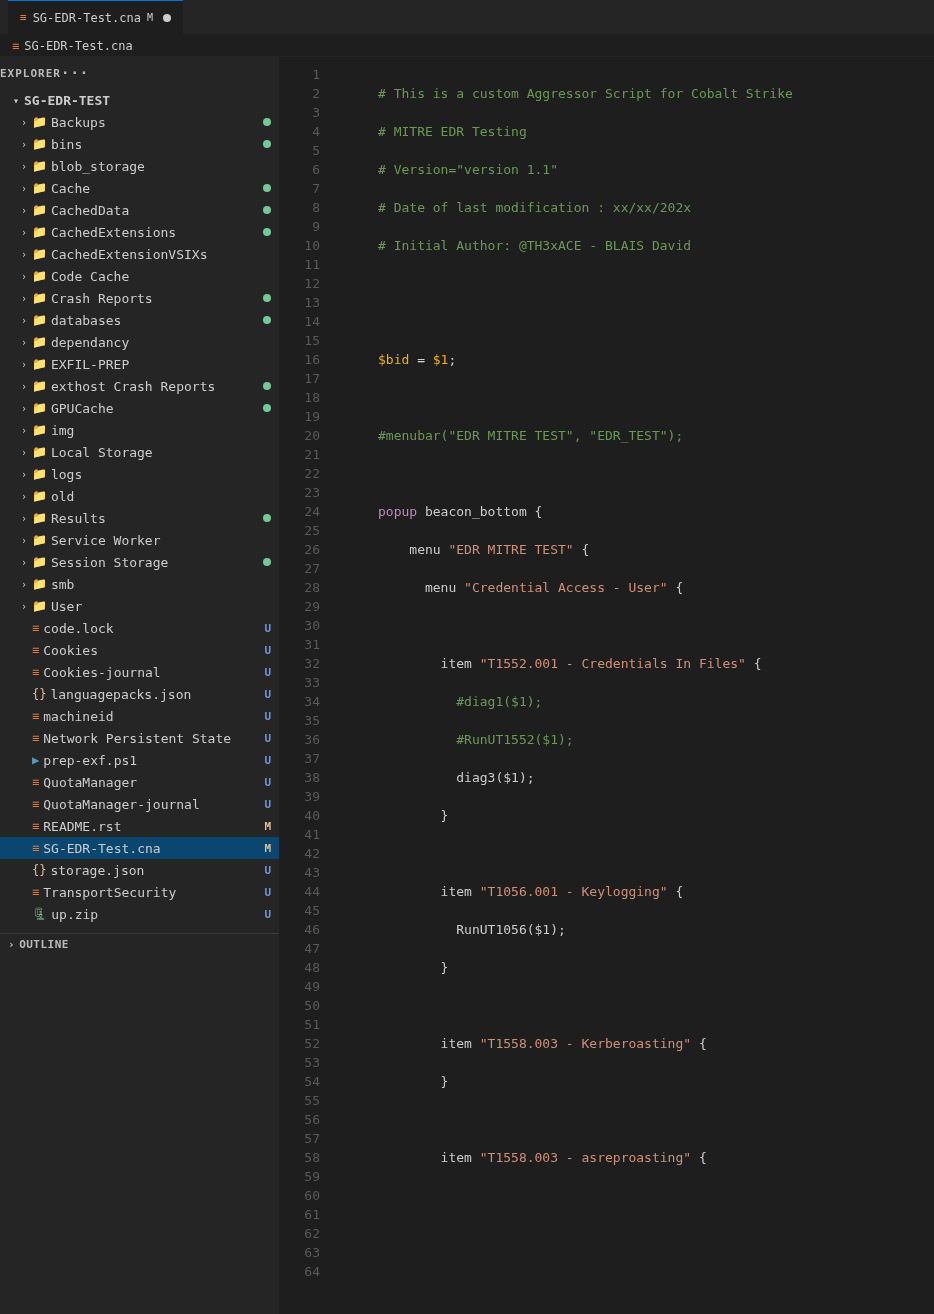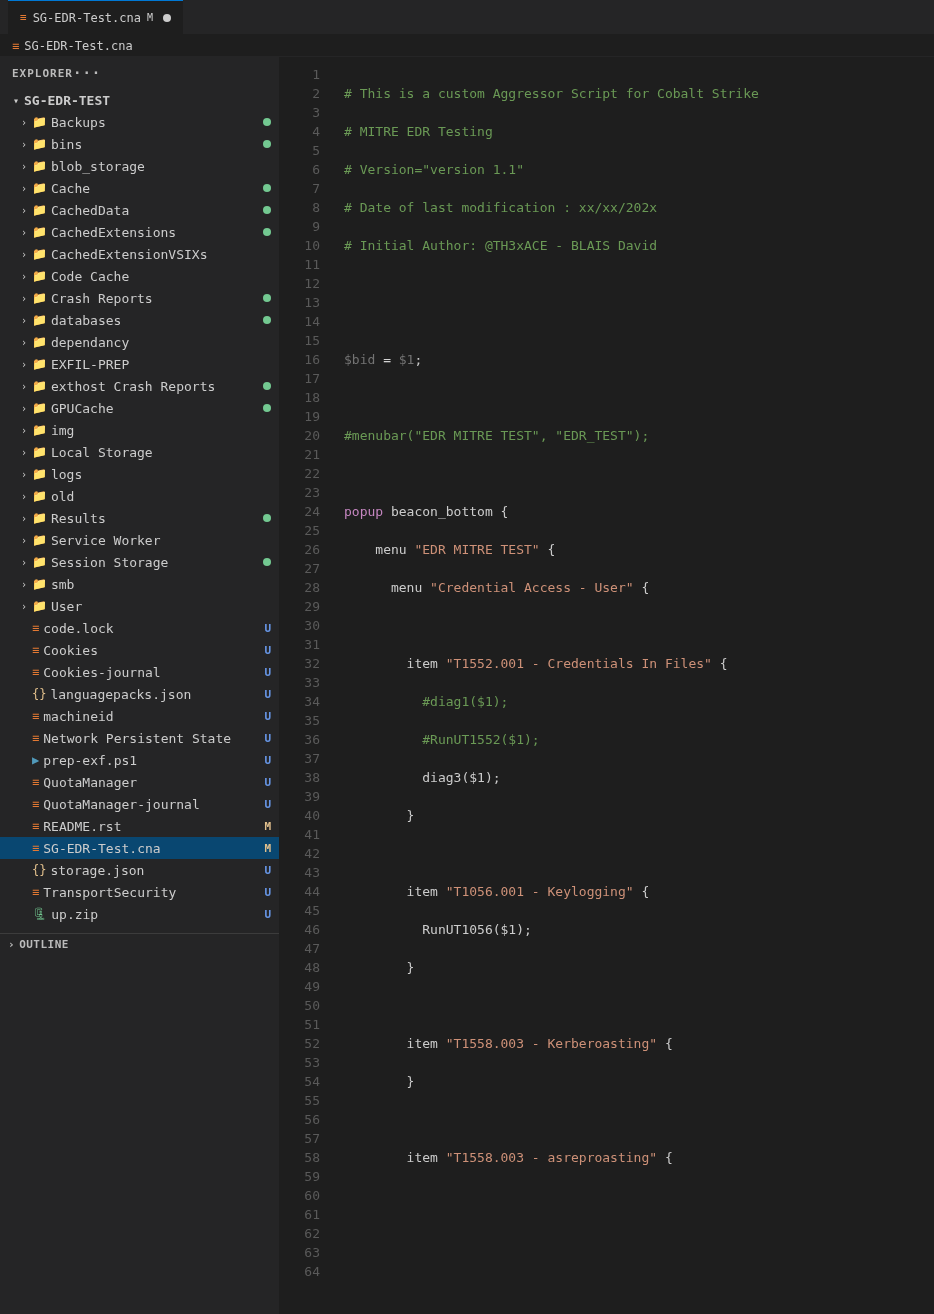--- a/index.html
+++ b/index.html
@@ -82,21 +82,21 @@
       background: #252526;
       display: flex;
       flex-direction: column;
       overflow-y: auto;
       flex-shrink: 0;
       border-right: 1px solid #1e1e1e;
     }
     .sidebar-header {
       display: flex;
       align-items: center;
-      padding: 8px 12px;
+      padding: 8px 0;
       font-size: 11px;
       font-weight: 700;
       letter-spacing: 1px;
       color: #bbbbbb;
       flex-shrink: 0;
     }
     .sidebar-header-icons {
       display: flex;
       gap: 8px;
       color: #bbbbbb;
@@ -178,25 +178,25 @@
     }
     .line-numbers div { height: 19px; }
     .code-content {
       flex: 1;
       padding: 8px 0 8px 16px;
       font-size: 13px;
       line-height: 19px;
       white-space: pre;
       overflow-x: auto;
     }
-    .code-line { height: 19px; min-height: 19px; display: block; }
+    .code-line { height: 19px; min-height: 19px; display: block; margin-left: 34px; }
     
     .c-comment { color: #6a9955; }
     .c-string { color: #ce9178; }
-    .c-variable { color: #737373; }
+    .c-variable { color: #eab308; }
     .c-operator { color: #d4d4d4; }
     .bottom-section {
       font-size: 11px;
       letter-spacing: 0.5px;
       color: #bbbbbb;
       padding: 4px 8px;
       font-weight: 700;
     }
     
     ::-webkit-scrollbar { width: 6px; height: 6px; }

